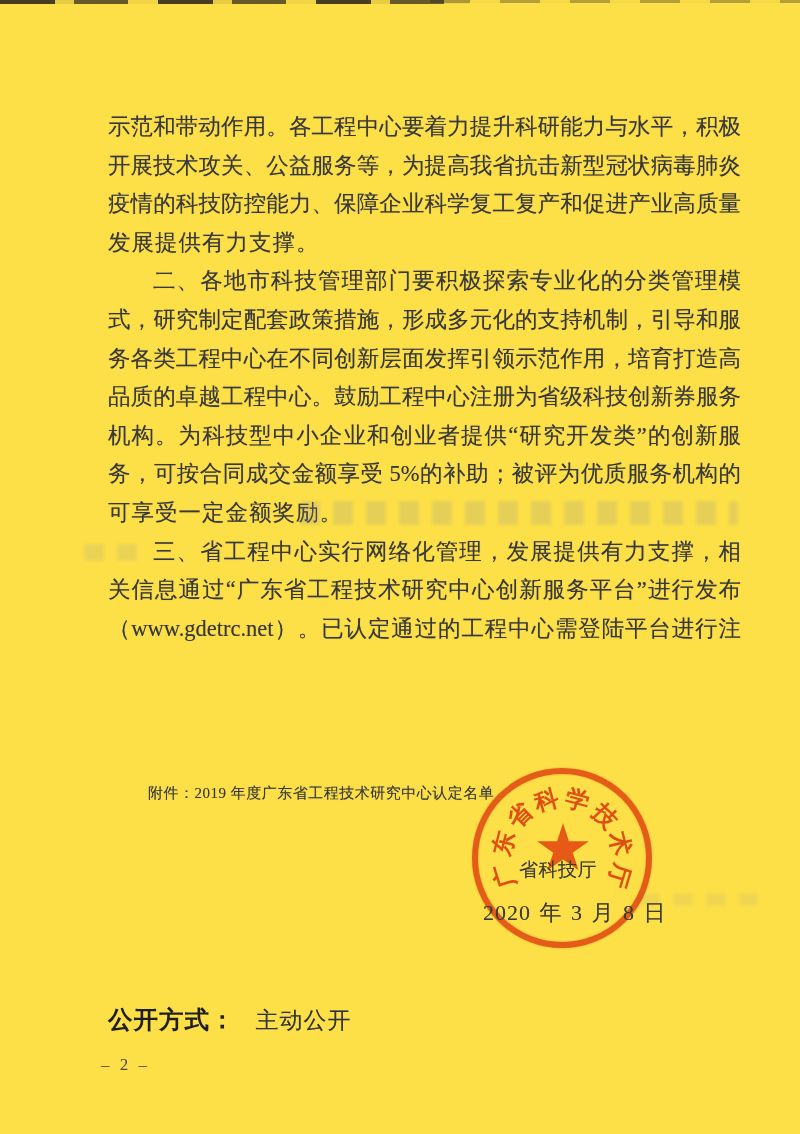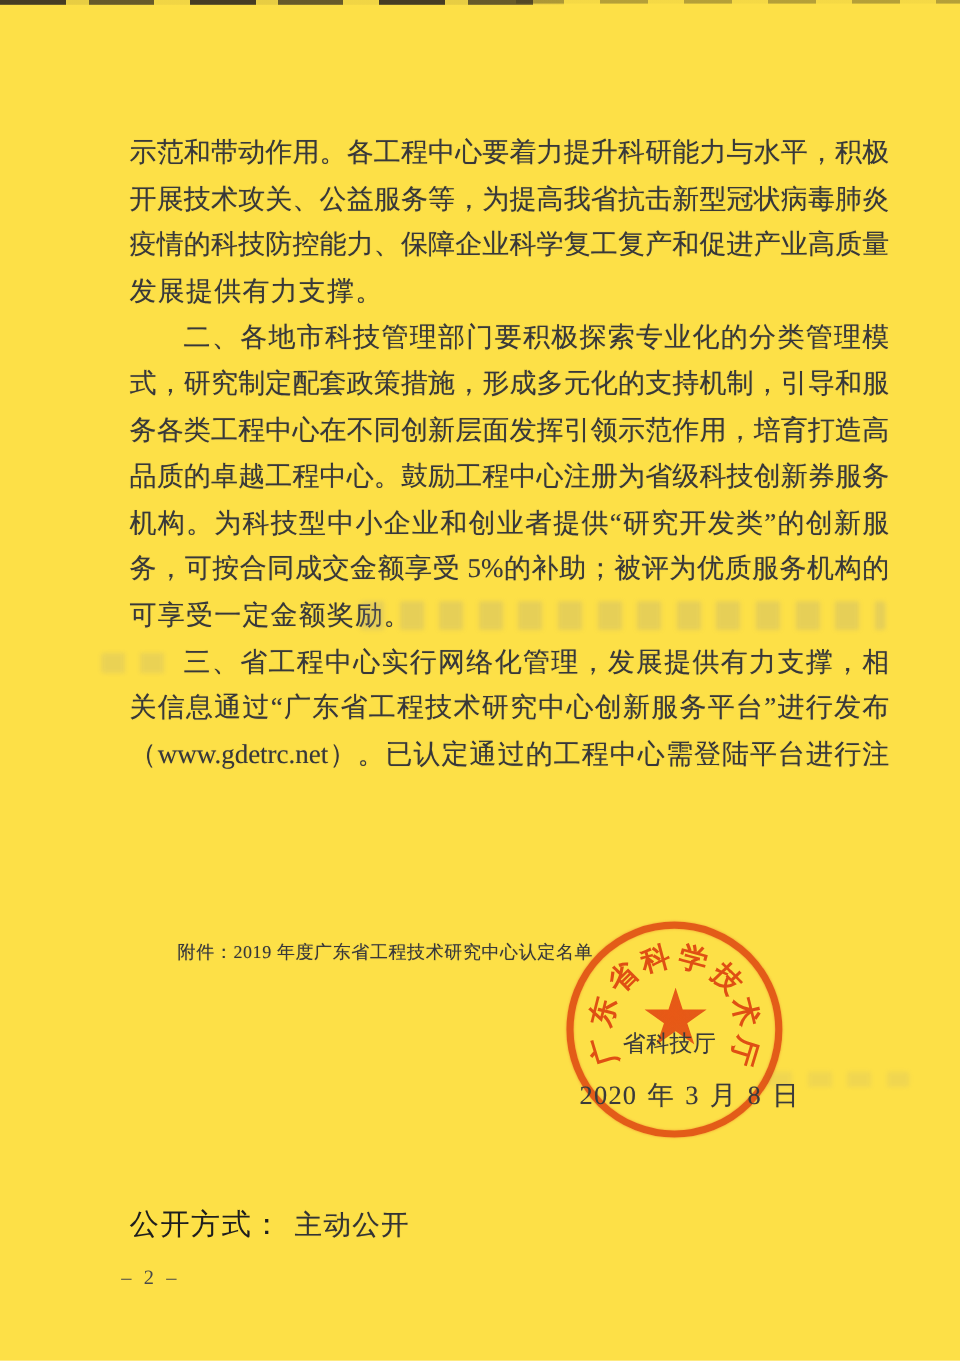--- a/index.html
+++ b/index.html
@@ -89,24 +89,24 @@
   }
   .bleed-a{left:300px;top:501px;width:438px;height:24px;}
   .bleed-b{left:84px;top:544px;width:62px;height:17px;opacity:.8;}
   .bleed-c{left:640px;top:893px;width:118px;height:13px;opacity:.55;}
   
   .disclosure{
     position:absolute;left:108px;top:1003px;z-index:1;
   }
   .disclosure .lab{
     font-family:"Liberation Sans", sans-serif;
-    font-weight:normal;font-size:24.5px;color:#1e1e1e;letter-spacing:1px;
+    font-weight:bold;font-size:24.5px;color:#1e1e1e;letter-spacing:1px;
   }
   .disclosure .val{
-    font-size:23px;color:#333;margin-left:10px;letter-spacing:1px;
+    font-size:23px;color:#333;margin-left:20px;letter-spacing:1px;
     text-shadow:0 0 .6px rgba(90,90,90,.5);
   }
   .page-number{
     position:absolute;left:101px;top:1055px;
     font-size:17px;color:#4a4a4a;letter-spacing:3px;
   }
 </style>
 </head>
 <body>
 

